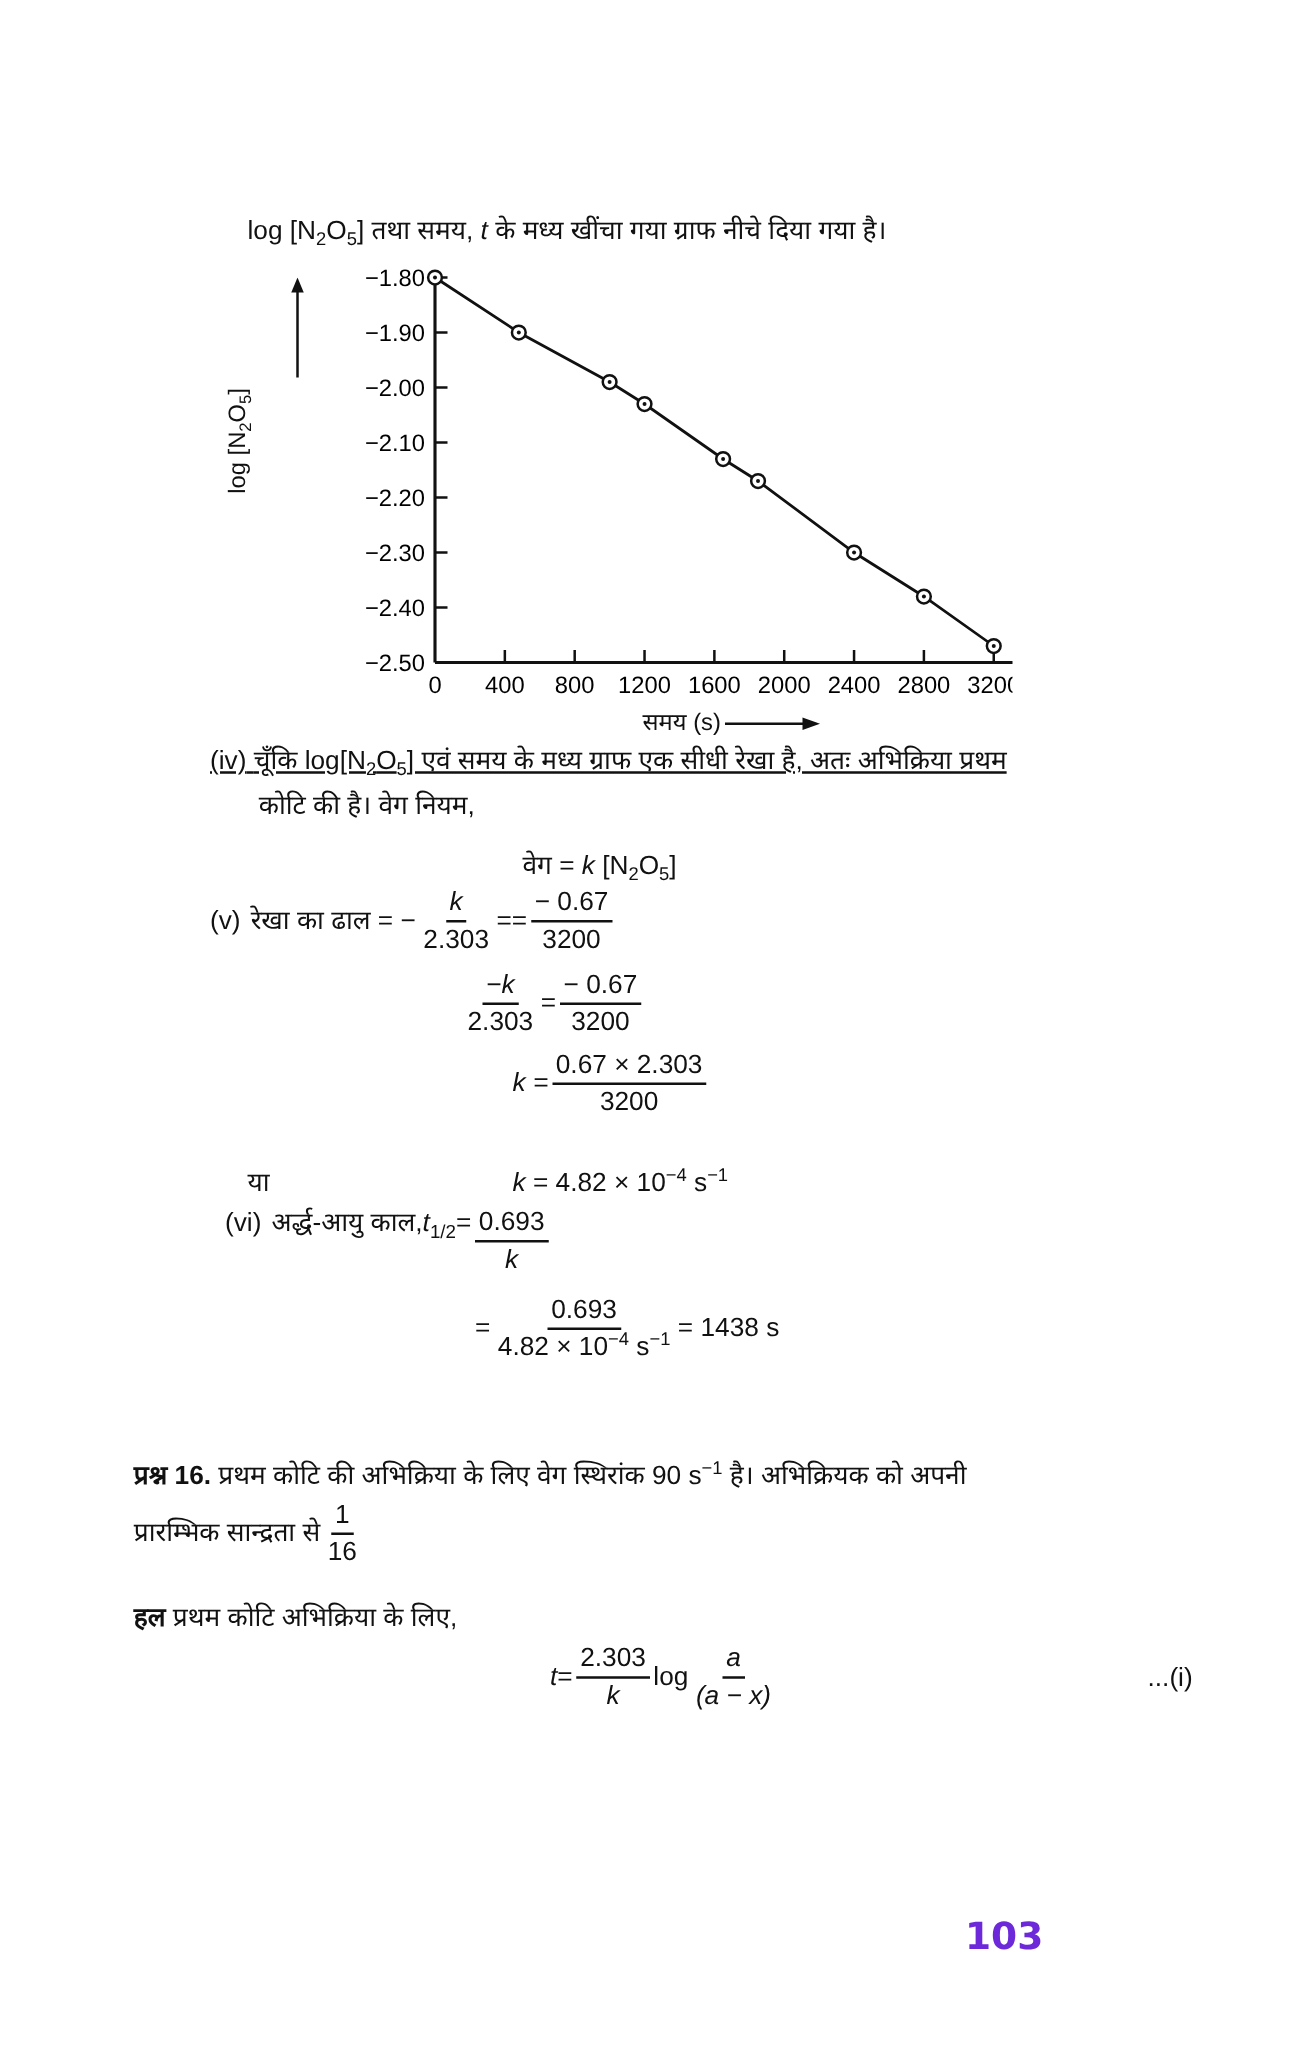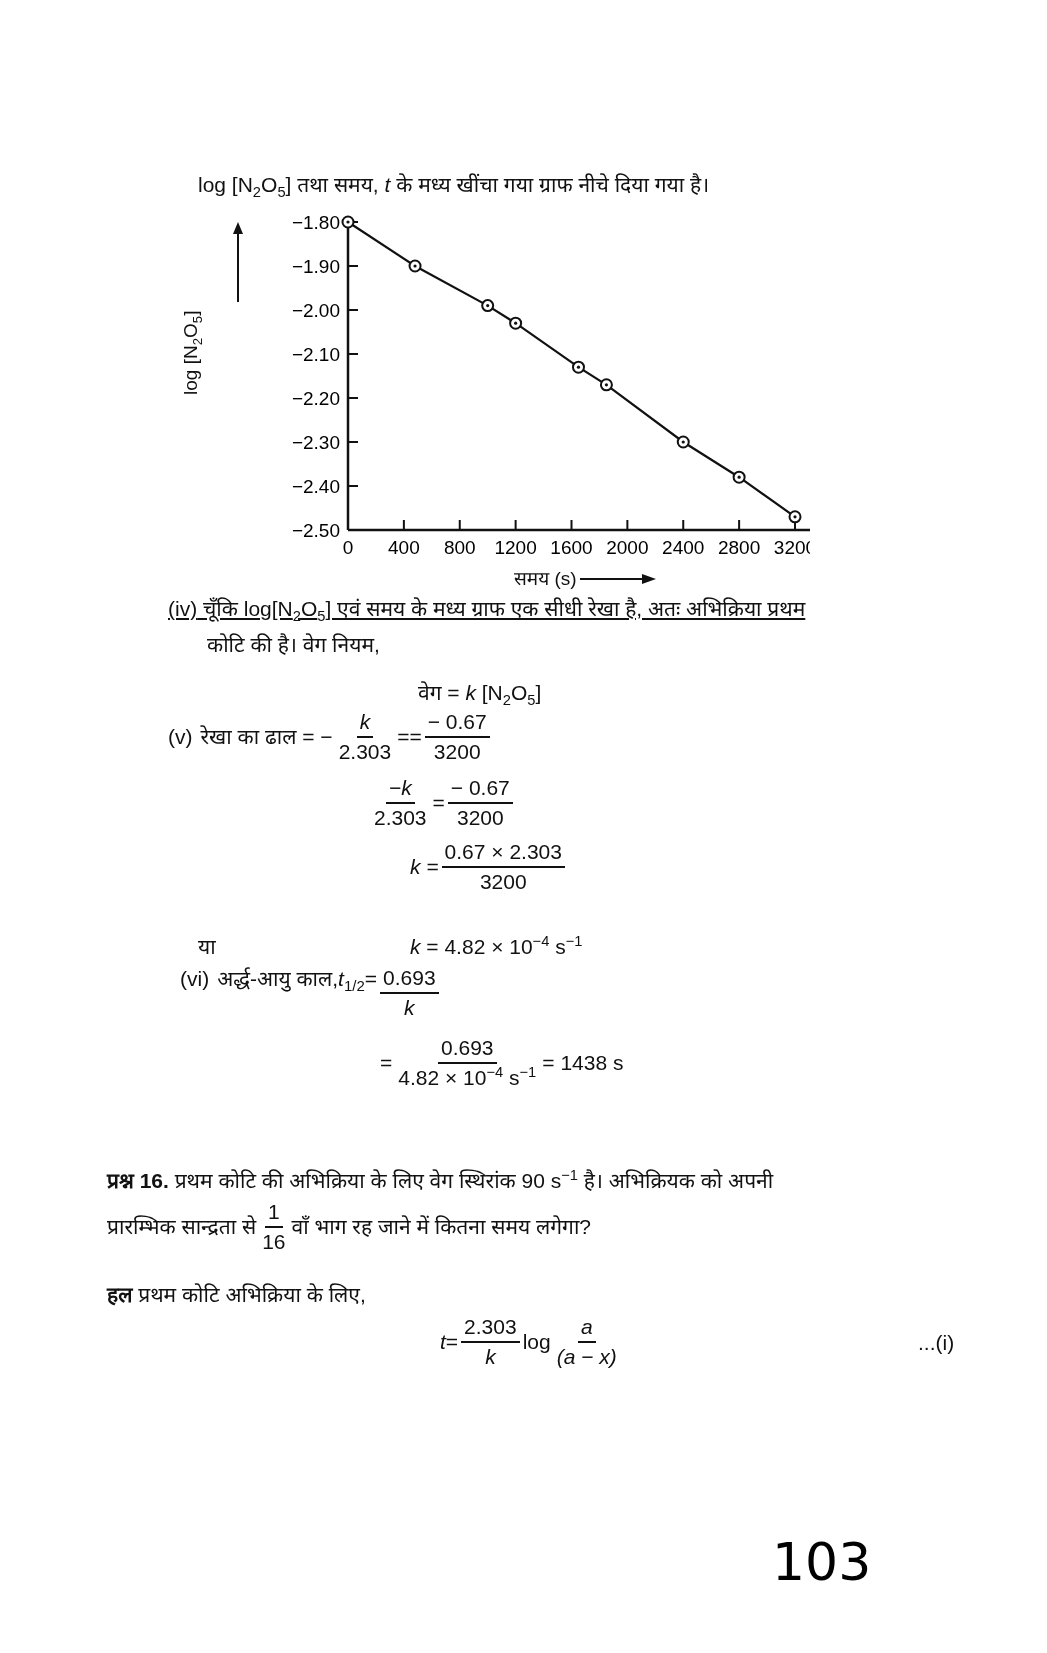--- a/index.html
+++ b/index.html
@@ -6,21 +6,21 @@
   body { width: 1047px; height: 1653px; position: relative; overflow: hidden;
          font-family: "Liberation Sans", "DejaVu Sans", sans-serif; color: #111; }
   .abs { position: absolute; white-space: nowrap; }
   .txt { font-size: 21px; line-height: 26px; }
   .it { font-style: italic; }
   sub, sup { font-size: 0.7em; line-height: 0; }
   .frac { display: inline-flex; flex-direction: column; align-items: center; vertical-align: middle; margin: 0 3px; }
   .frac .num { padding: 0 3px 2px; border-bottom: 2px solid #111; line-height: 24px; }
   .frac .den { padding: 2px 3px 0; line-height: 24px; }
   .bold { font-weight: bold; }
-  .pageno { color: #000000; font-weight: normal; font-size: 52px; font-family: "DejaVu Sans", sans-serif; }
+  .pageno { color: #6d28d9; font-weight: bold; font-size: 30px; font-family: "DejaVu Sans", sans-serif; }
   svg text { font-family: "Liberation Sans", sans-serif; }
 </style>
 </head>
 <body>
 
 <div class="abs txt" style="left:198px; top:172px;">
   <span>log [N</span><sub>2</sub><span>O</span><sub>5</sub><span>] तथा समय, </span><span class="it">t</span><span> के मध्य खींचा गया ग्राफ नीचे दिया गया है।</span>
 </div>
 
 <div class="abs" style="left:210px; top:200px; width:600px; height:370px;">
@@ -166,21 +166,20 @@
 
 <div class="abs txt" style="left:107px; top:1168px;">
   <span class="bold">प्रश्न 16.</span><span> प्रथम कोटि की अभिक्रिया के लिए वेग स्थिरांक 90 s</span><sup>−1</sup><span> है। अभिक्रियक को अपनी</span>
 </div>
 <div class="abs txt" style="left:107px; top:1200px; display:flex; align-items:center;">
   <span>प्रारम्भिक सान्द्रता से </span>
   <span class="frac">
       <span class="num">1</span>
       <span class="den">16</span>
     </span>
-  <span> वाँ भाग रह जाने में कितना समय लगेगा?</span>
 </div>
 
 <div class="abs txt" style="left:107px; top:1282px;">
   <span class="bold">हल</span><span> प्रथम कोटि अभिक्रिया के लिए,</span>
 </div>
 <div class="abs txt" style="left:440px; top:1315px; display:flex; align-items:center;">
   <span class="it">t</span>
   <span> = </span>
   <span class="frac">
       <span class="num">2.303</span>

